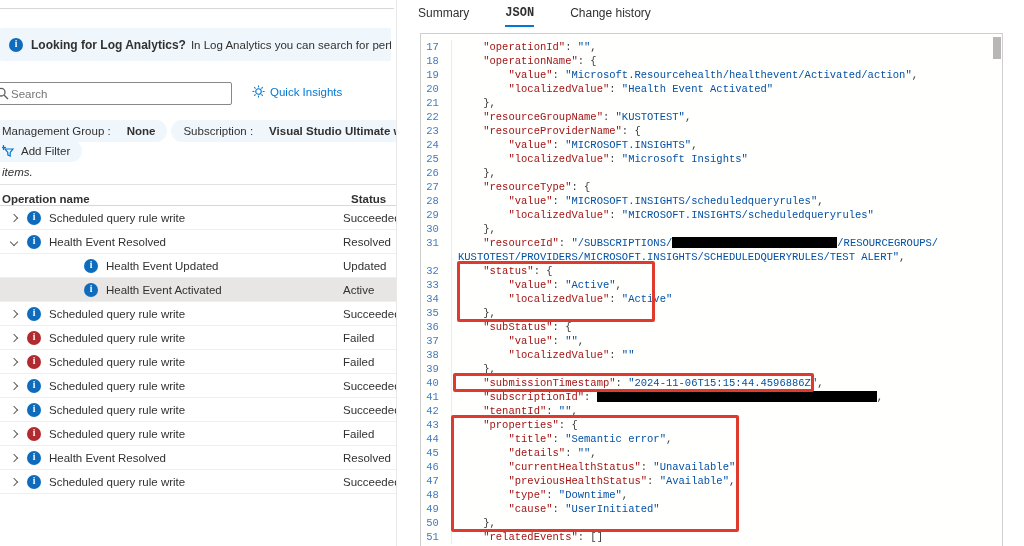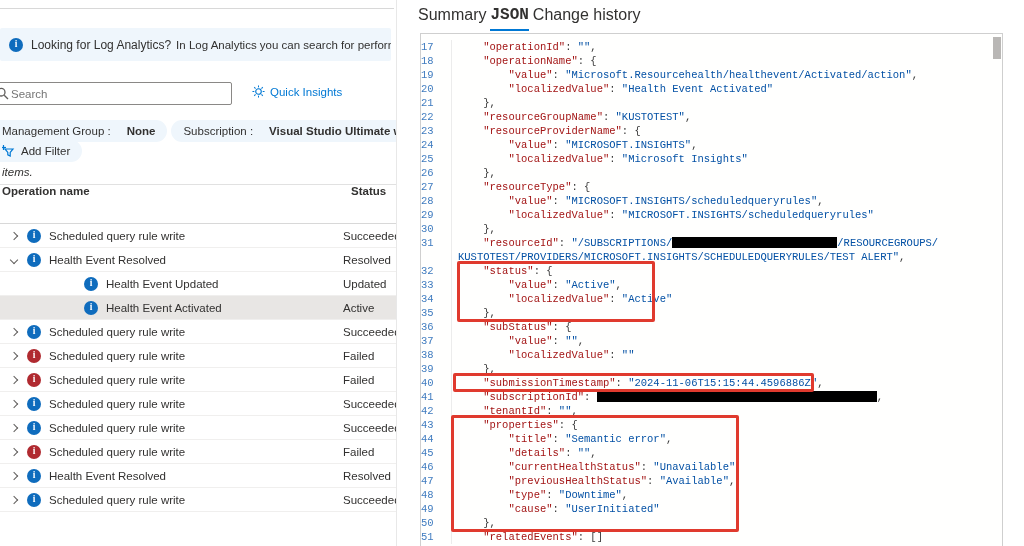--- a/index.html
+++ b/index.html
@@ -8,21 +8,21 @@
   .page { position:relative; width:1024px; height:546px; }
 
   
   .left-panel { position:absolute; left:0; top:0; width:397px; height:546px;
                 background:#fff; border-right:1px solid #e8e8e8; overflow:hidden; }
   .top-divider { position:absolute; left:0; top:8px; width:394px; height:1px; background:#d8d8d8; }
 
   .banner { position:absolute; left:0; top:28px; width:391px; height:33px; background:#eff6fc;
             border-radius:2px; display:flex; align-items:center; white-space:nowrap; overflow:hidden; }
   .banner .info-badge { flex:0 0 auto; margin:0 8px 0 9px; }
-  .banner b { font-size:12px; font-weight:400; margin-right:5px; }
+  .banner b { font-size:12px; font-weight:700; margin-right:5px; }
   .banner span.body { font-size:11.5px; color:#323130; }
 
   .info-badge { width:14px; height:14px; border-radius:50%; background:#0f6cbd; color:#fff;
                 display:inline-flex; align-items:center; justify-content:center;
                 font-size:9.5px; font-weight:700; font-family:"Liberation Serif", serif; line-height:1; }
   .info-badge.red { background:#b02a30; }
 
   .search-row { position:absolute; left:0; top:82px; width:391px; height:24px; }
   .search-input { position:absolute; left:-14px; top:0; width:246px; height:23px;
                   border:1px solid #8a8886; border-radius:2px; background:#fff;
@@ -39,50 +39,50 @@
   .pill .val { font-weight:700;padding-left:12px; }
   .pill.cut { margin-left:-28px; padding-left:30px; }
 
   .addfilter-row { position:absolute; left:0; top:140px; }
   .pill.add { margin-left:-18px; padding-left:20px; gap:5px; color:#323130; }
 
   .items-label { position:absolute; left:2px; top:166px; font-size:11.5px; color:#323130;font-style:italic; }
 
   
   .op-table { position:absolute; left:0; top:184px; width:397px; }
-  .tbl-header { display:flex; align-items:flex-start; height:40px; border-top:1px solid #e1e1e1;
+  .tbl-header { display:flex; align-items:flex-end; height:22px; border-top:1px solid #e1e1e1;
                 border-bottom:1px solid #d8d8d8; font-weight:700; font-size:11.5px; }
   .col-name { flex:0 0 343px; padding-left:2px; }
   .col-status { flex:1;margin-left:8px; }
   .tbl-row { display:flex; align-items:center; height:24px; border-bottom:1px solid #f0efee;
              font-size:11.5px; cursor:pointer; }
   .tbl-row.selected { background:#e8e6e4; }
   .row-name { flex:0 0 343px; display:flex; align-items:center; overflow:hidden; white-space:nowrap; }
   .row-status { flex:1; }
   .chev { width:18px; height:18px; margin-left:5px; flex:0 0 18px; display:inline-flex;
           align-items:center; justify-content:center; }
   .chev i { display:block; width:6px; height:6px; border-top:1.4px solid #605e5c;
             border-right:1.4px solid #605e5c; }
   .chev.right i { transform:rotate(45deg); }
   .chev.down i { transform:rotate(135deg); }
   .row-indent { width:80px; flex:0 0 80px; }
   .row-icon { margin:0 8px 0 4px; flex:0 0 14px; }
 
   
   .right-panel { position:absolute; left:397px; top:0; width:627px; height:546px; background:#fff; }
-  .tabs { position:absolute; left:21px; top:6px; display:flex; gap:4px; font-size:16px; }
+  .tabs { position:absolute; left:21px; top:6px; display:flex; gap:36px; font-size:12px; }
   .tab { padding-bottom:5px; color:#323130; cursor:pointer; }
   .tab.active { font-weight:700; border-bottom:2px solid #0078d4;font-family:Liberation Mono, monospace; }
 
   .code-box { position:absolute; left:23px; top:33px; width:583px; height:520px;
               border:1px solid #cfcfcf; border-bottom:none; background:#fffffe; overflow:hidden; }
   .code-inner { position:relative; padding-top:6px; }
   .code-line { display:flex; height:14px; line-height:14px;
                font-family:"Liberation Mono","DejaVu Sans Mono",monospace; font-size:10.5px; }
-  .gutter { flex:0 0 31px; text-align:left; padding-right:7px; color:#3f7bbf;
+  .gutter { flex:0 0 31px; text-align:center; padding-right:7px; color:#3f7bbf;
             border-right:1px solid #ececec; }
   .code-text { padding-left:6px; white-space:pre; color:#1e1e1e; }
   .tok-k { color:#a31515; }
   .tok-s { color:#0451a5; }
   .tok-p { color:#3b3b3b; }
   .redact { display:inline-block; height:11px; background:#000; vertical-align:middle;
             margin-top:-2px; }
 
   .red-box { position:absolute; border:3px solid #e03a2e; border-radius:2px; pointer-events:none; }
   .scroll-thumb { position:absolute; right:1px; top:3px; width:8px; height:22px; background:#b9b7b5; }

